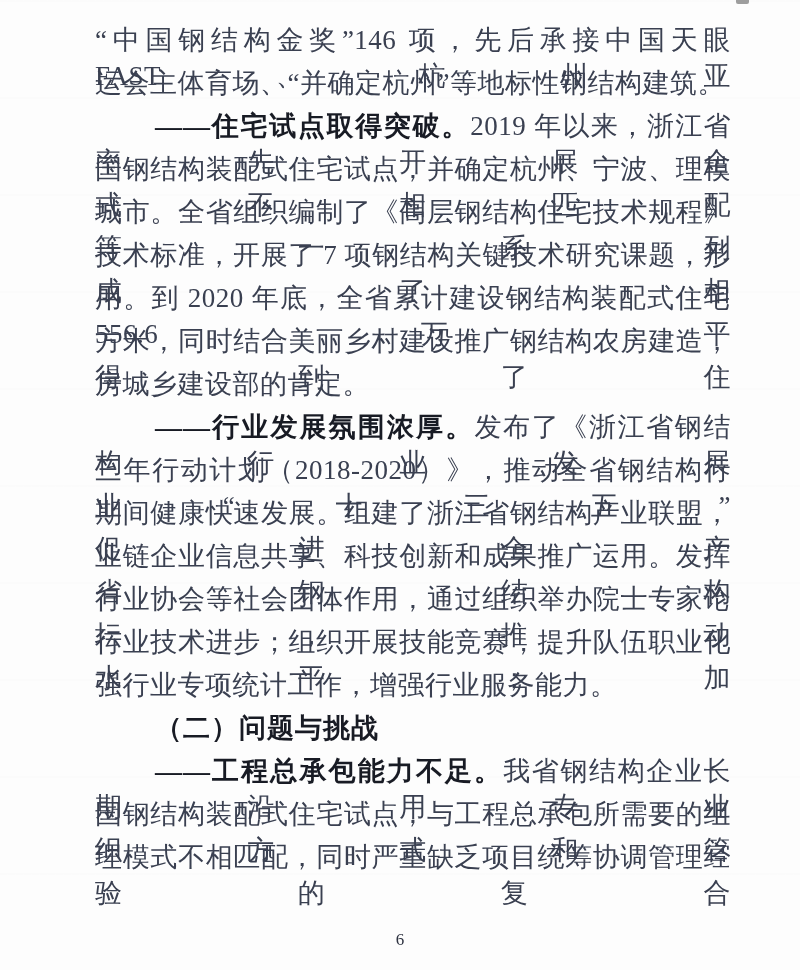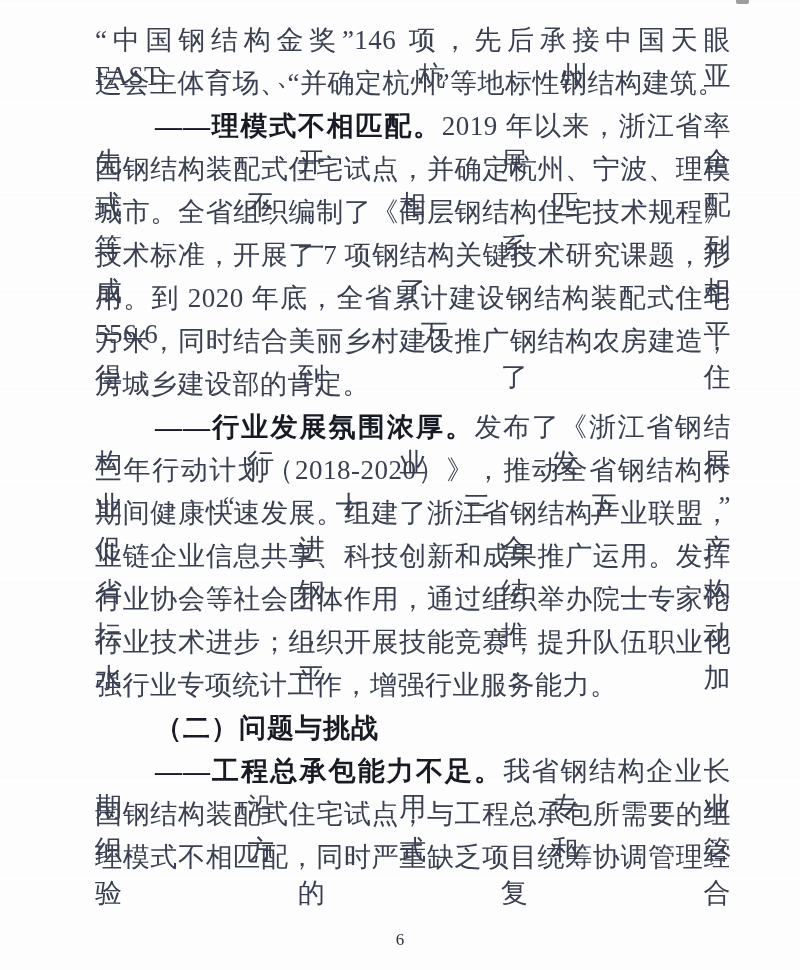--- a/index.html
+++ b/index.html
@@ -62,21 +62,21 @@
 </style>
 </head>
 <body>
 
 <div class="page">
   <div class="scan-speck"></div>
 
   <div class="doc-text">
     <div class="line j"><span>“中国钢结构金奖”146 项，先后承接中国天眼 FAST、杭州亚</span></div>
     <div class="line"><span>运会主体育场、“并确定杭州”等地标性钢结构建筑。</span></div>
-    <div class="line j indent"><span class="runin">——理模式不相匹配。</span><span>2019 年以来，浙江省率先开展全</span></div>
+    <div class="line j indent"><span class="runin">——住宅试点取得突破。</span><span>2019 年以来，浙江省率先开展全</span></div>
     <div class="line j"><span>国钢结构装配式住宅试点，并确定杭州、宁波、理模式不相匹配</span></div>
     <div class="line j"><span>城市。全省组织编制了《高层钢结构住宅技术规程》等一系列</span></div>
     <div class="line j"><span>技术标准，开展了 7 项钢结构关键技术研究课题，形成了相</span></div>
     <div class="line j"><span>用。到 2020 年底，全省累计建设钢结构装配式住宅 556.6 万平</span></div>
     <div class="line j"><span>方米，同时结合美丽乡村建设推广钢结构农房建造，得到了住</span></div>
     <div class="line"><span>房城乡建设部的肯定。</span></div>
     <div class="line j indent"><span class="runin">——行业发展氛围浓厚。</span><span>发布了《浙江省钢结构行业发展</span></div>
     <div class="line j"><span>三年行动计划（2018-2020）》，推动全省钢结构行业“十三五”</span></div>
     <div class="line j"><span>期间健康快速发展。组建了浙江省钢结构产业联盟，促进全产</span></div>
     <div class="line j"><span>业链企业信息共享、科技创新和成果推广运用。发挥省钢结构</span></div>

